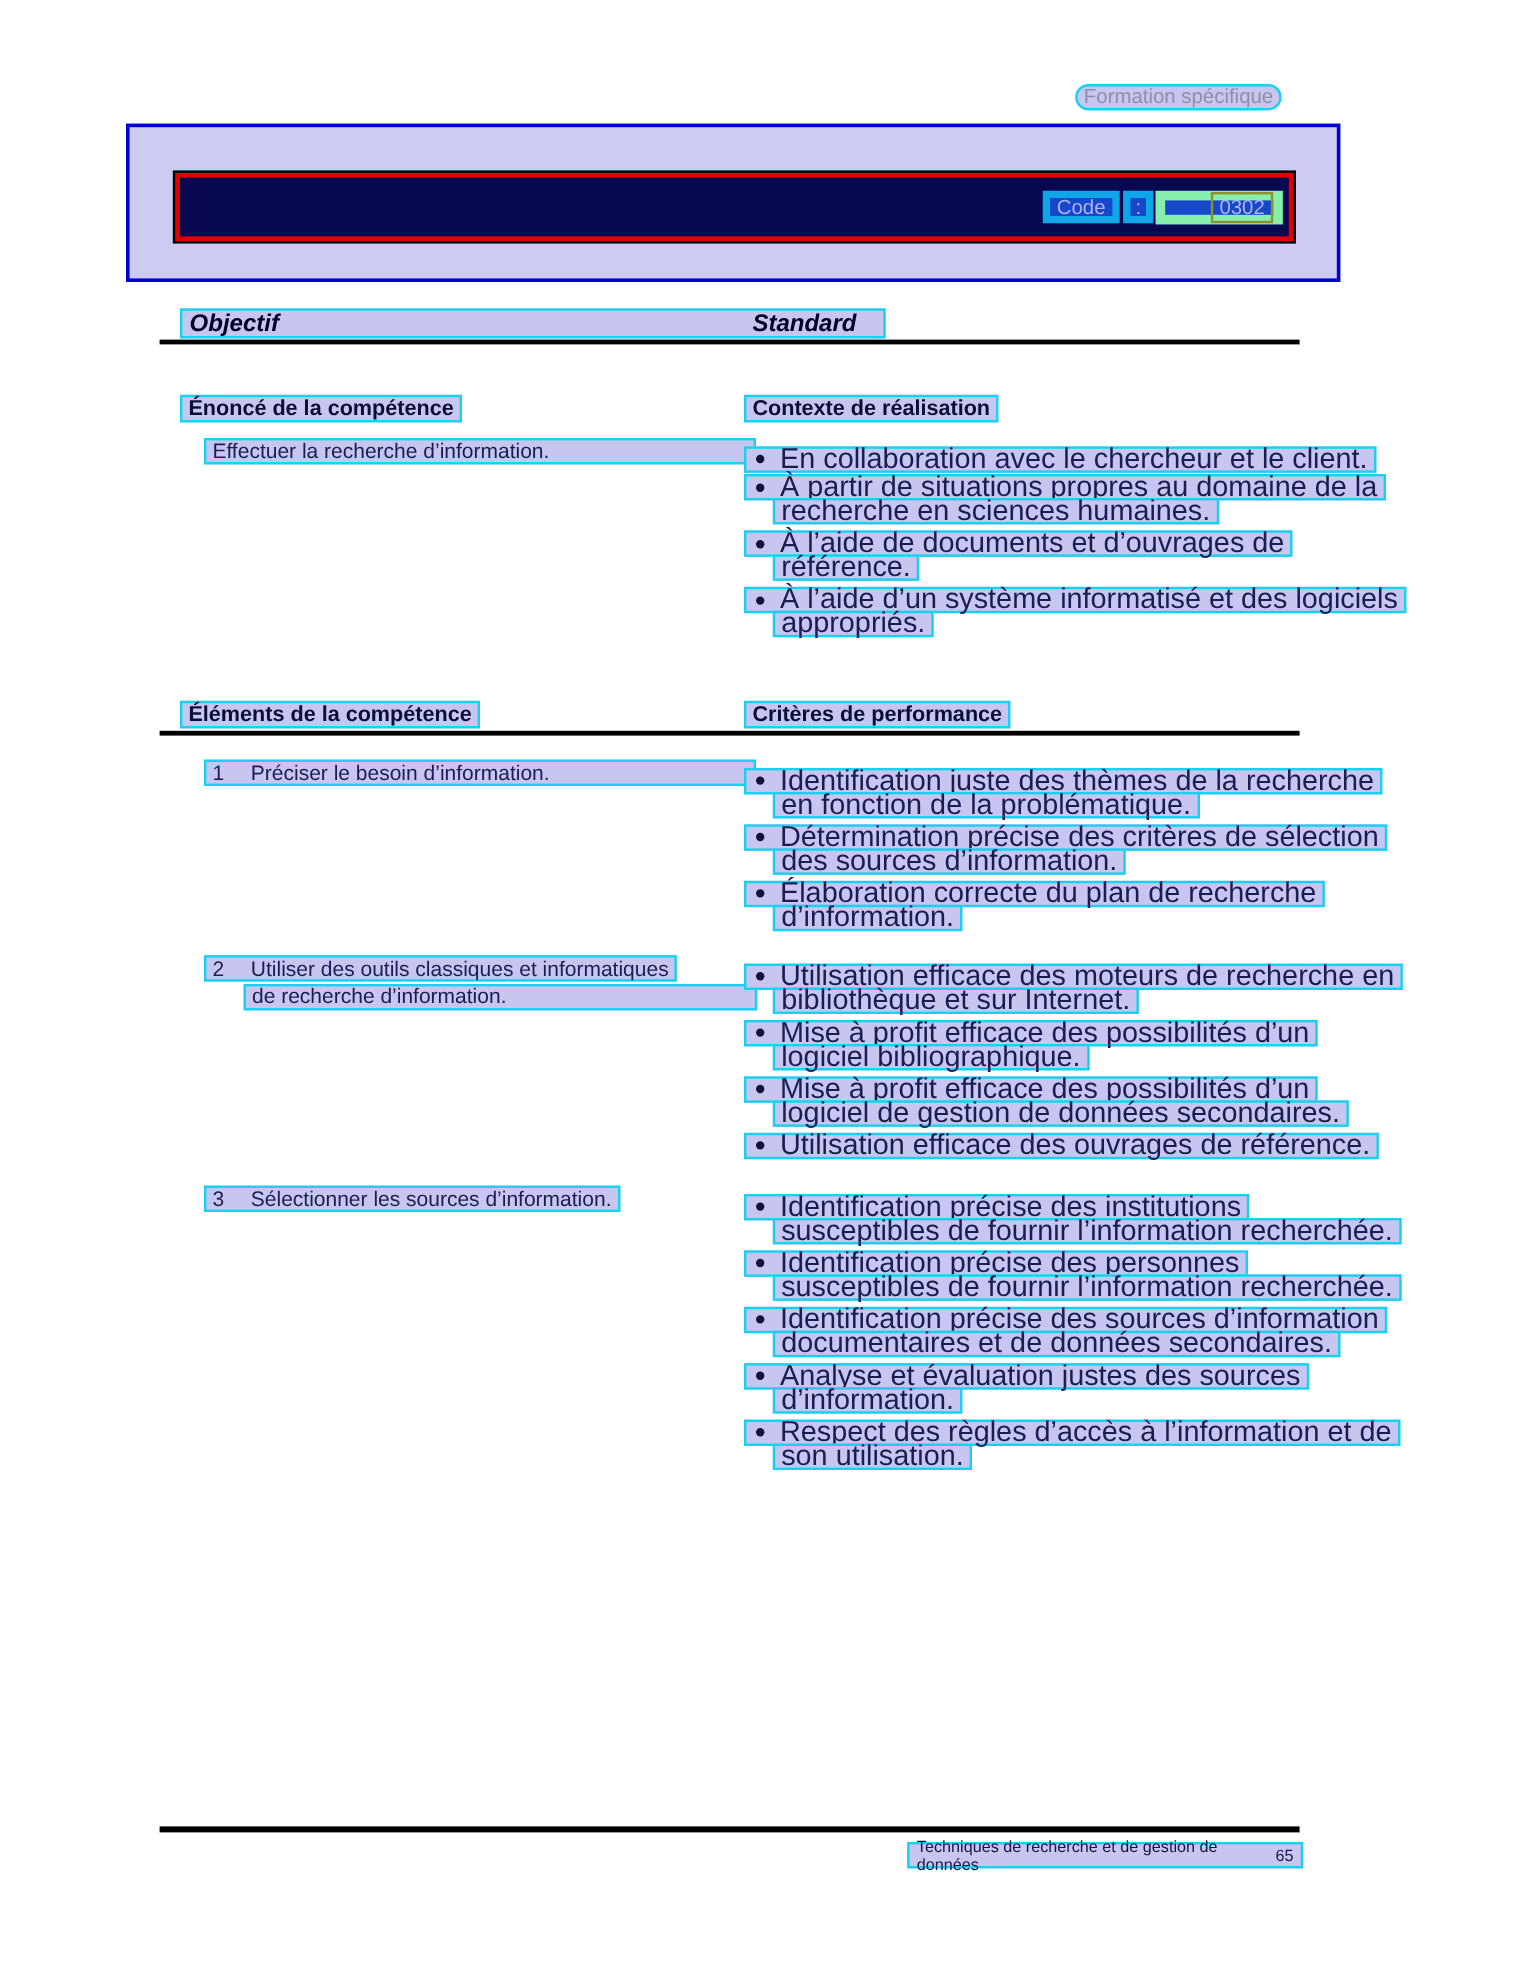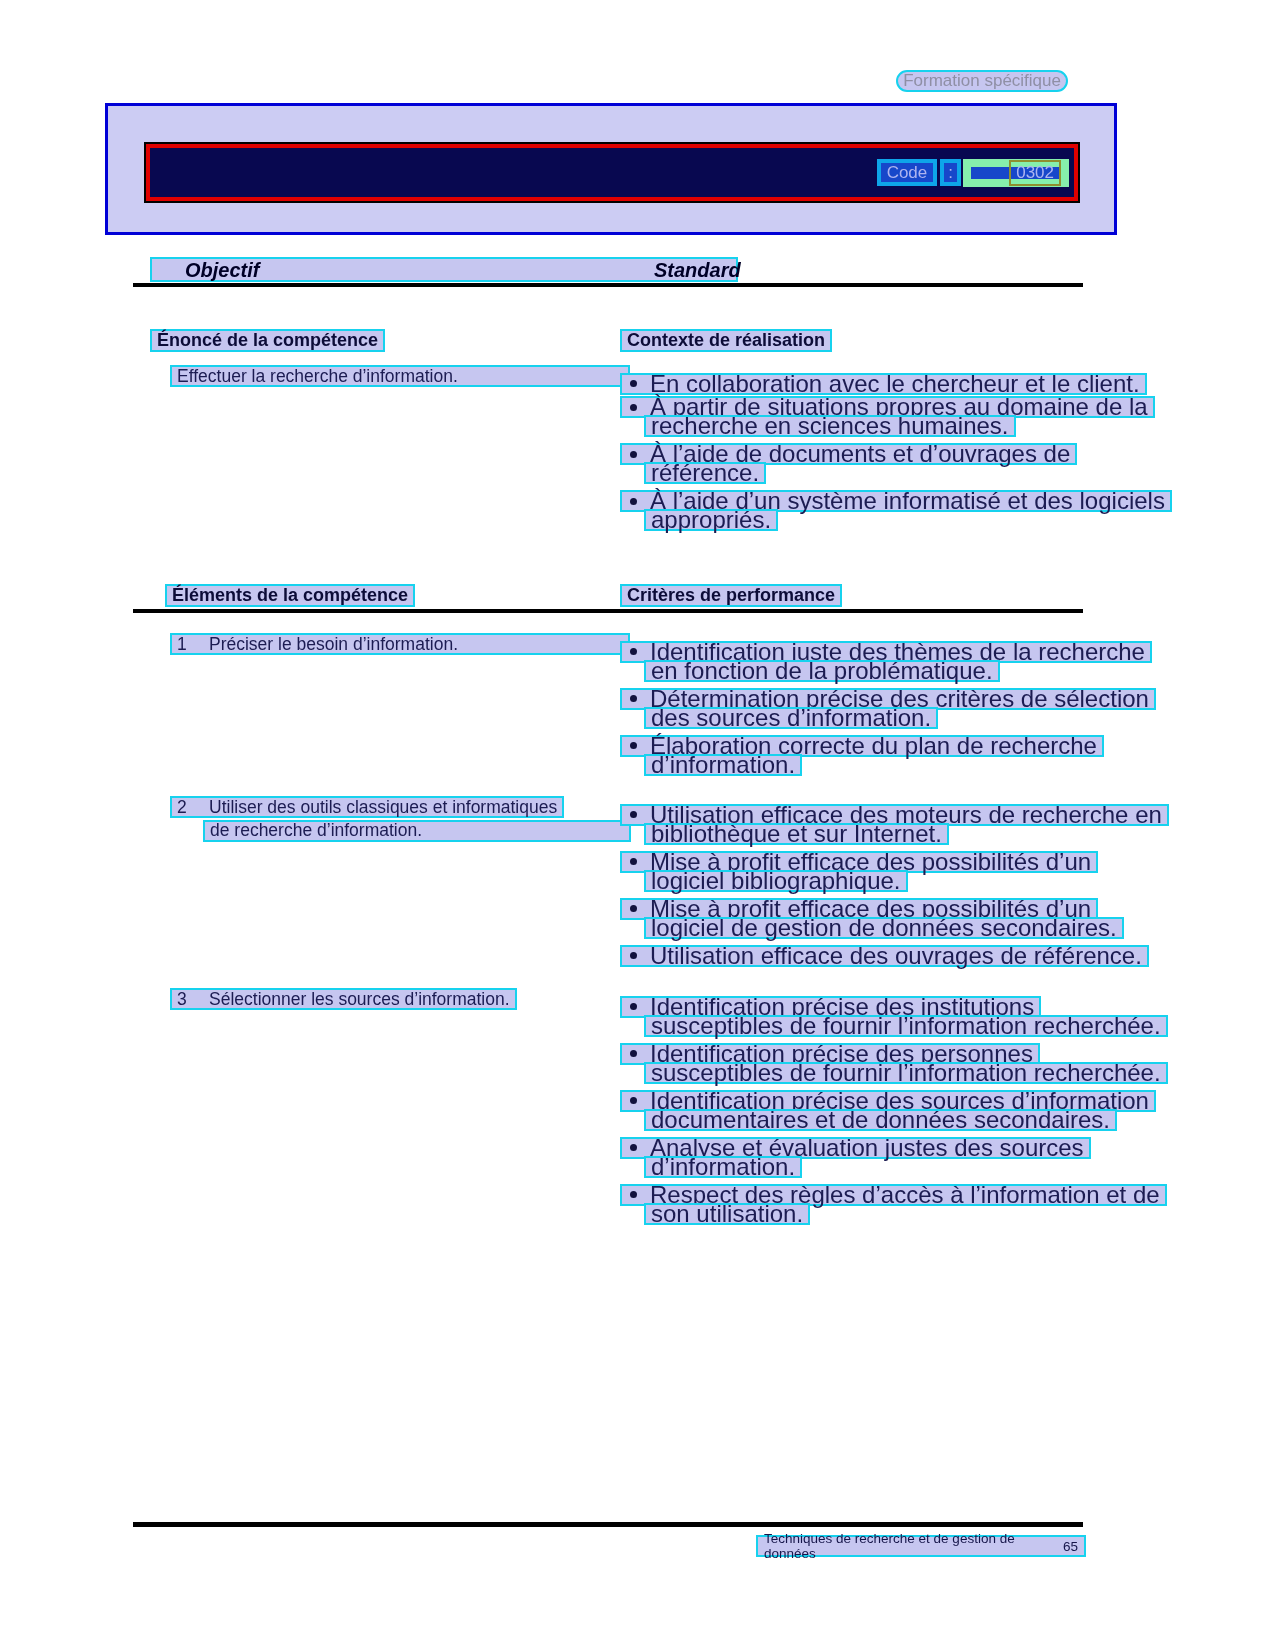--- a/index.html
+++ b/index.html
@@ -23,48 +23,48 @@
   .outer-box {
     position:absolute; left:105px; top:103px; width:1012px; height:132px;
     background:#ccccf3; border:3px solid #0000d6;
   }
   .navy-box {
     position:absolute; left:146px; top:144px; width:932px; height:57px;
     background:#080850; border:4px solid #e00000; box-shadow:0 0 0 2px #000000;
     display:flex; align-items:center; justify-content:flex-end; padding-right:5px;
   }
   .chip {
-    border:4px solid #0ea5e9; background:#1747ca; color:#aeb4f0;
+    border:6px solid #0ea5e9; background:#1747ca; color:#aeb4f0;
     font-size:17px; padding:0 6px; height:27px; display:inline-flex; align-items:center;
   }
   .chip.colon { padding:0 4px; margin-left:3px; }
   .value-strip {
     border:8px solid #86efac; background:#1747ca; height:28px; width:106px;
     margin-left:2px; display:inline-flex; align-items:center; justify-content:flex-end;
   }
   .value-chip { border:2px solid #8f8f2e; color:#aeb4f0; font-size:17px; padding:0 5px; height:26px; display:inline-flex; align-items:center; }
   
   .obj-bar {
     position:absolute; left:150px; top:257px; width:588px; height:25px;
     background:#c6c6f0; border:2px solid #17d2ee;
   }
   .obj-label, .std-label {
-    position:absolute; top:0; font-size:20px; font-weight:bold; font-style:italic; color:#000026;margin-left:27px;
+    position:absolute; top:0; font-size:20px; font-weight:bold; font-style:italic; color:#000026;
   }
   .obj-label { left:6px; }
   .std-label { left:475px; }
   .rule { position:absolute; left:133px; width:950px; background:#000000; }
   .rule1 { top:283px; height:4px; }
   .rule2 { top:609px; height:4px; }
   .rule-footer { top:1522px; height:5px; }
   .sec-h { position:absolute; font-size:18px; font-weight:bold; color:#0c0c38; }
   .sec-h .hl { height:23px; }
   .lh1 { left:150px; top:329px; }
   .rh1 { left:620px; top:329px; }
-  .lh2 { left:165px; top:584px;text-align:center; }
+  .lh2 { left:150px; top:584px;text-align:center; }
   .rh2 { left:620px; top:584px; }
   
   .left-col  { position:absolute; left:150px; width:470px; font-size:17.5px;padding-left:20px; }
   .right-col { position:absolute; left:620px; width:470px; font-size:24px; }
   .wbar { min-width:460px; }
   .cbar { min-width:428px; }
   .item-num { display:inline-block; width:32px; flex:0 0 auto; }
   .cont { margin-left:24px; }
   .left-cont { margin-left:33px; }
   

